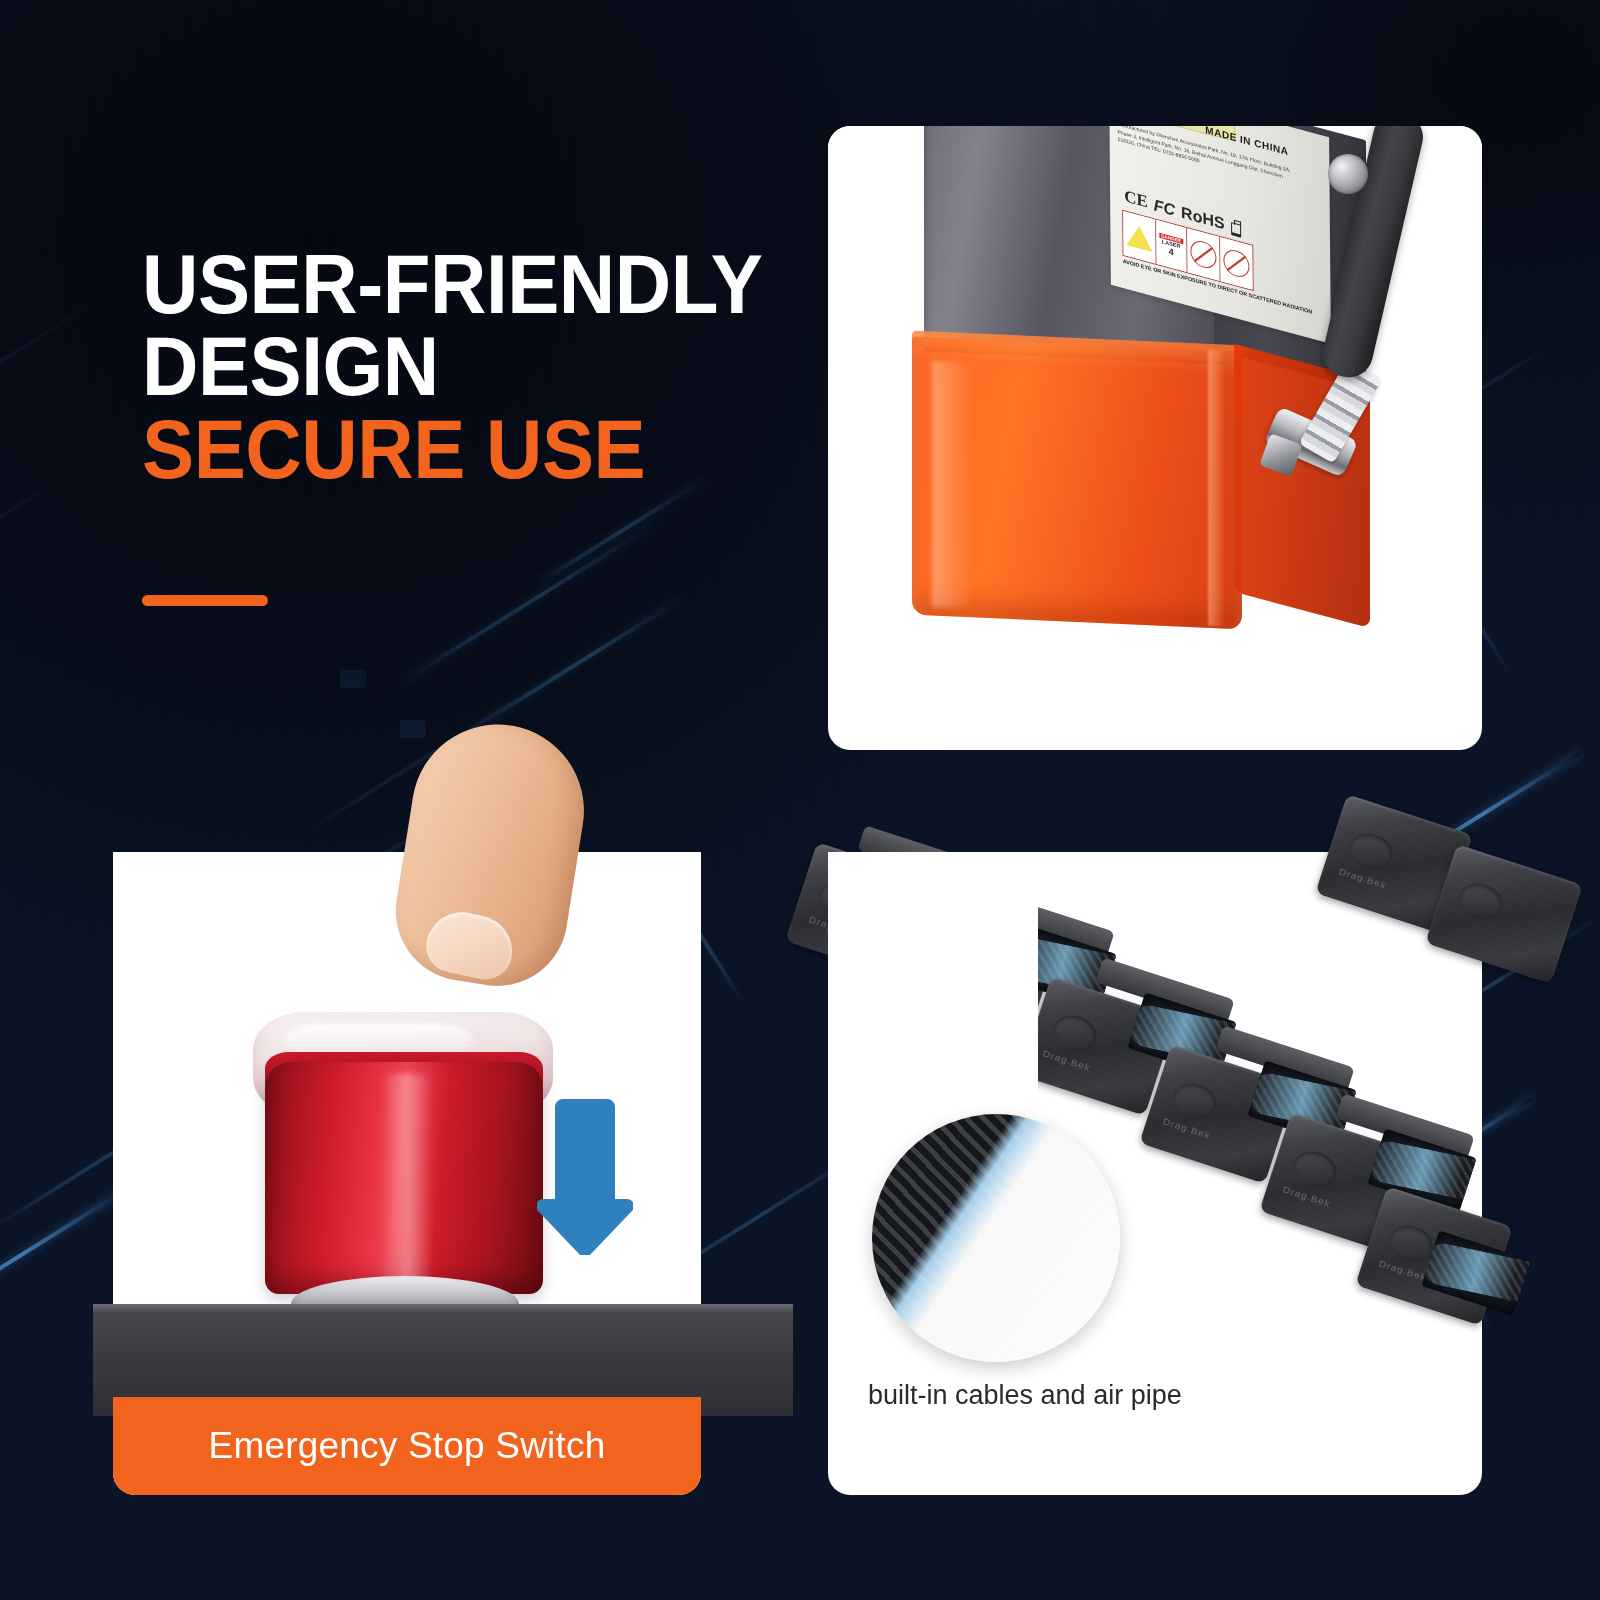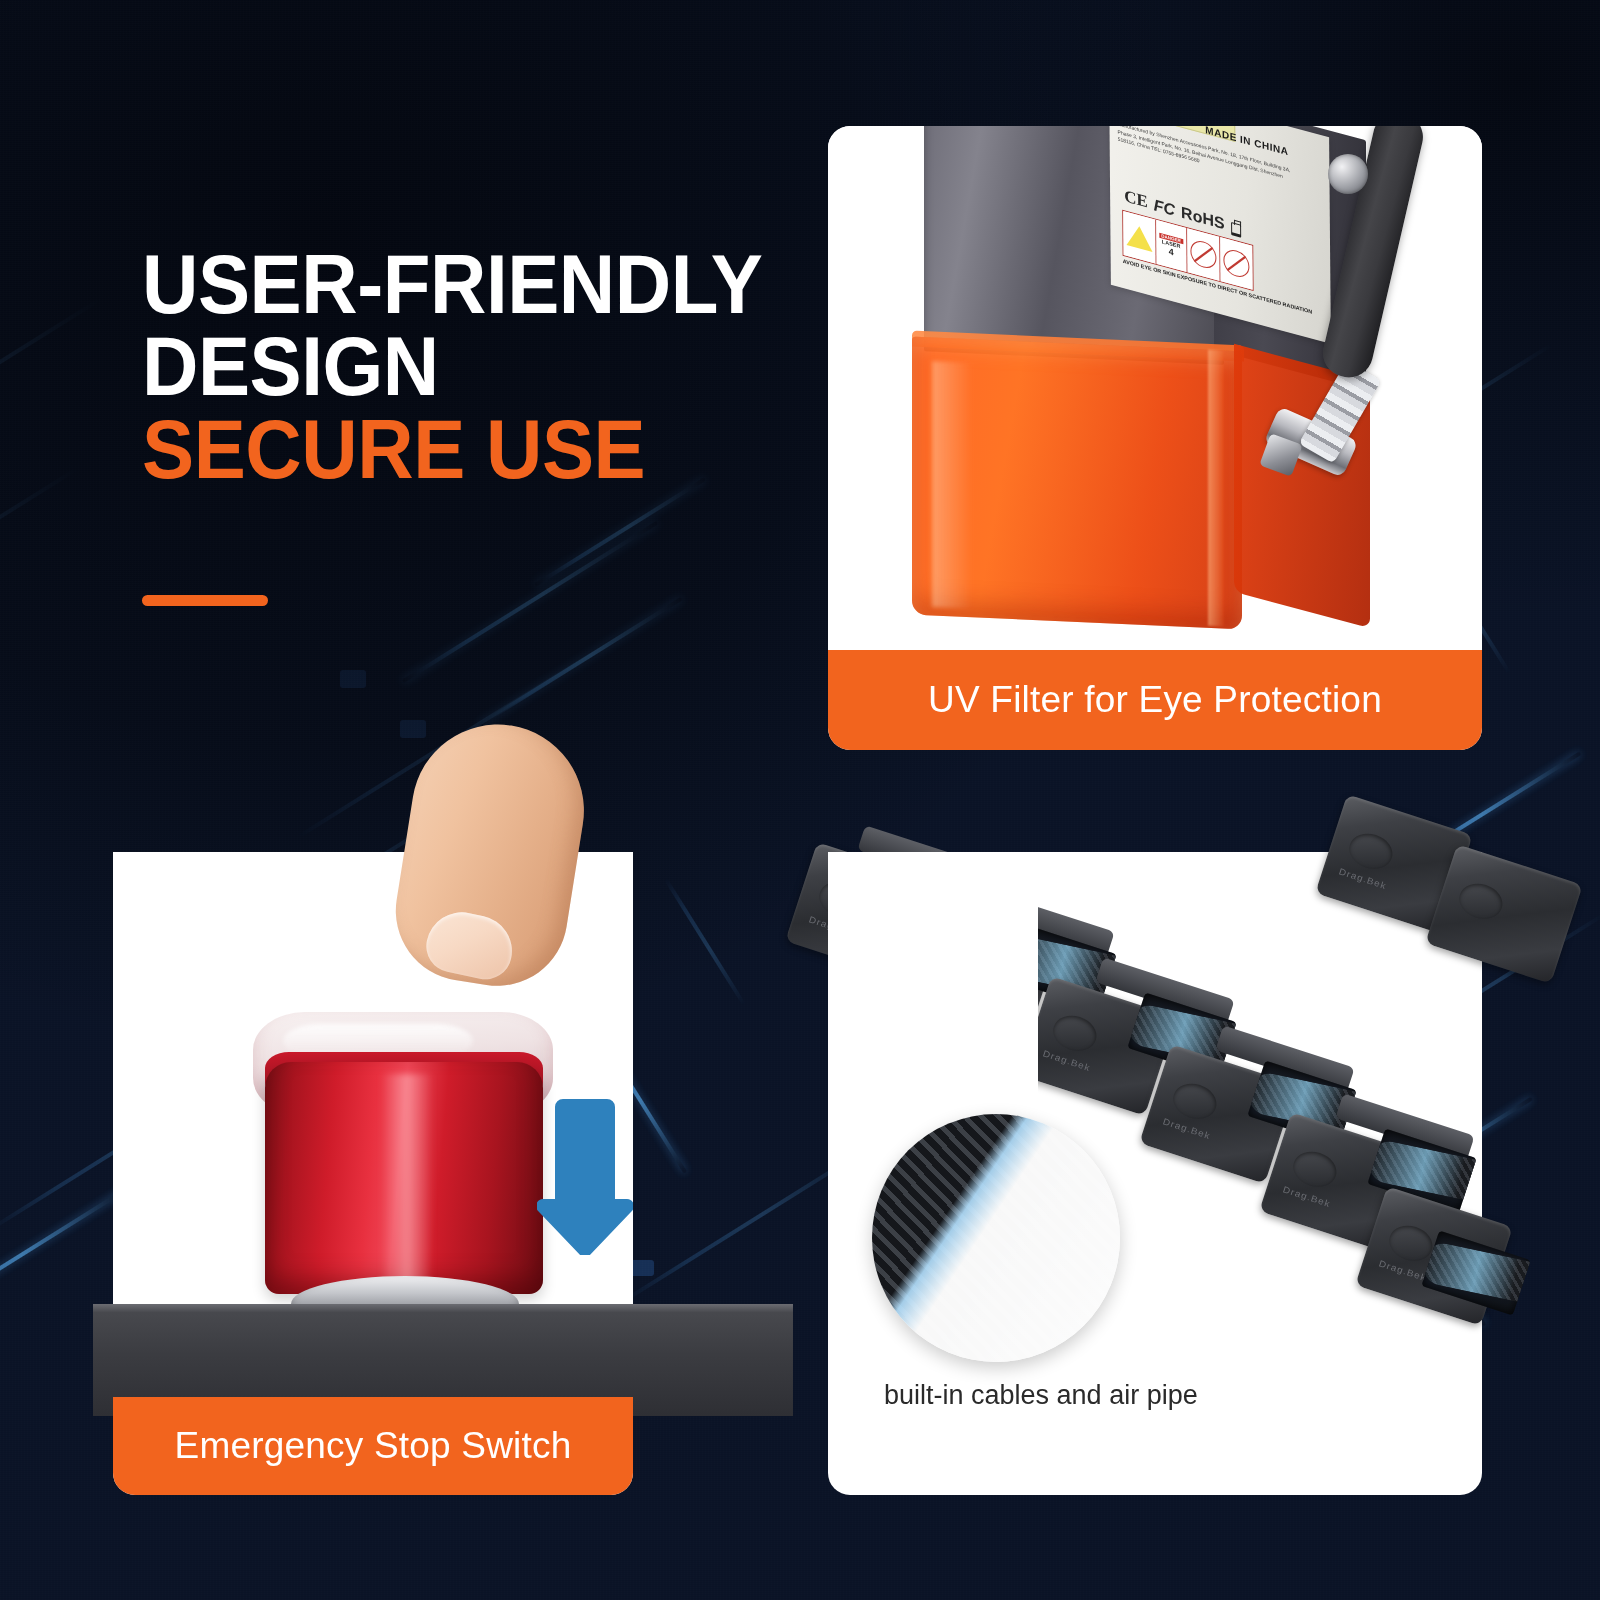--- a/index.html
+++ b/index.html
@@ -69,21 +69,21 @@
 
   
   .panel { position:absolute; background:#ffffff; overflow:visible; }
   .panel .clip { position:absolute; inset:0; overflow:hidden; }
 
   
   #panel-uv { left:828px; top:126px; width:654px; height:624px; border-radius:22px; }
   #panel-uv .clip { border-radius:22px 22px 0 0; bottom:100px; }
 
   
-  #panel-estop { left:113px; top:852px; width:520px; height:643px; border-radius:22px; }
+  #panel-estop { left:113px; top:852px; width:588px; height:643px; border-radius:22px; }
   #panel-estop .clip { border-radius:22px 22px 0 0; bottom:98px; overflow:visible; }
 
   
   #panel-drag { left:828px; top:852px; width:654px; height:643px; border-radius:22px; }
   #panel-drag .clip { border-radius:22px 22px 0 0; bottom:98px; overflow:visible; }
 
   .caption {
     position:absolute; left:0; right:0; bottom:0;
     background:#f2641e; color:#fff;
     display:flex; align-items:center; justify-content:center;
@@ -310,21 +310,21 @@
     box-shadow:0 6px 18px rgba(0,0,0,.2);
   }
   .mag-tail {
     position:absolute; left:248px; top:358px; width:0; height:0;
     border-top:26px solid transparent;
     border-bottom:26px solid transparent;
     border-left:70px solid #ffffff;
     transform:rotate(10deg);
   }
   .dc-sub {
-    position:absolute; left:56px; top:528px;
+    position:absolute; left:40px; top:528px;
     font-size:27px; color:#2a2a2a;
   }
 
   .white-mask-left { position:absolute; left:0; top:0; width:210px; height:560px; background:#fff; }
 </style>
 </head>
 <body>
 
 <div class="bg">
   <div class="bg-base"></div>
@@ -411,21 +411,20 @@
       <div class="uv-gloss"></div>
       <div class="uv-edge"></div>
 
       <div class="fit-elbow"></div>
       <div class="fit-nut"></div>
       <div class="fit-barb"></div>
       <div class="hose"></div>
       <div class="screw"></div>
     </div>
   </div>
-  <div class="caption">UV Filter for Eye Protection</div>
 </div>
 
 <div class="panel" id="panel-estop">
   <div class="clip">
     <div class="es-stage">
       <div class="finger"></div>
       <div class="nail"></div>
       <div class="cap"></div>
       <div class="cap-sheen"></div>
       <div class="btn-red-top"></div>

